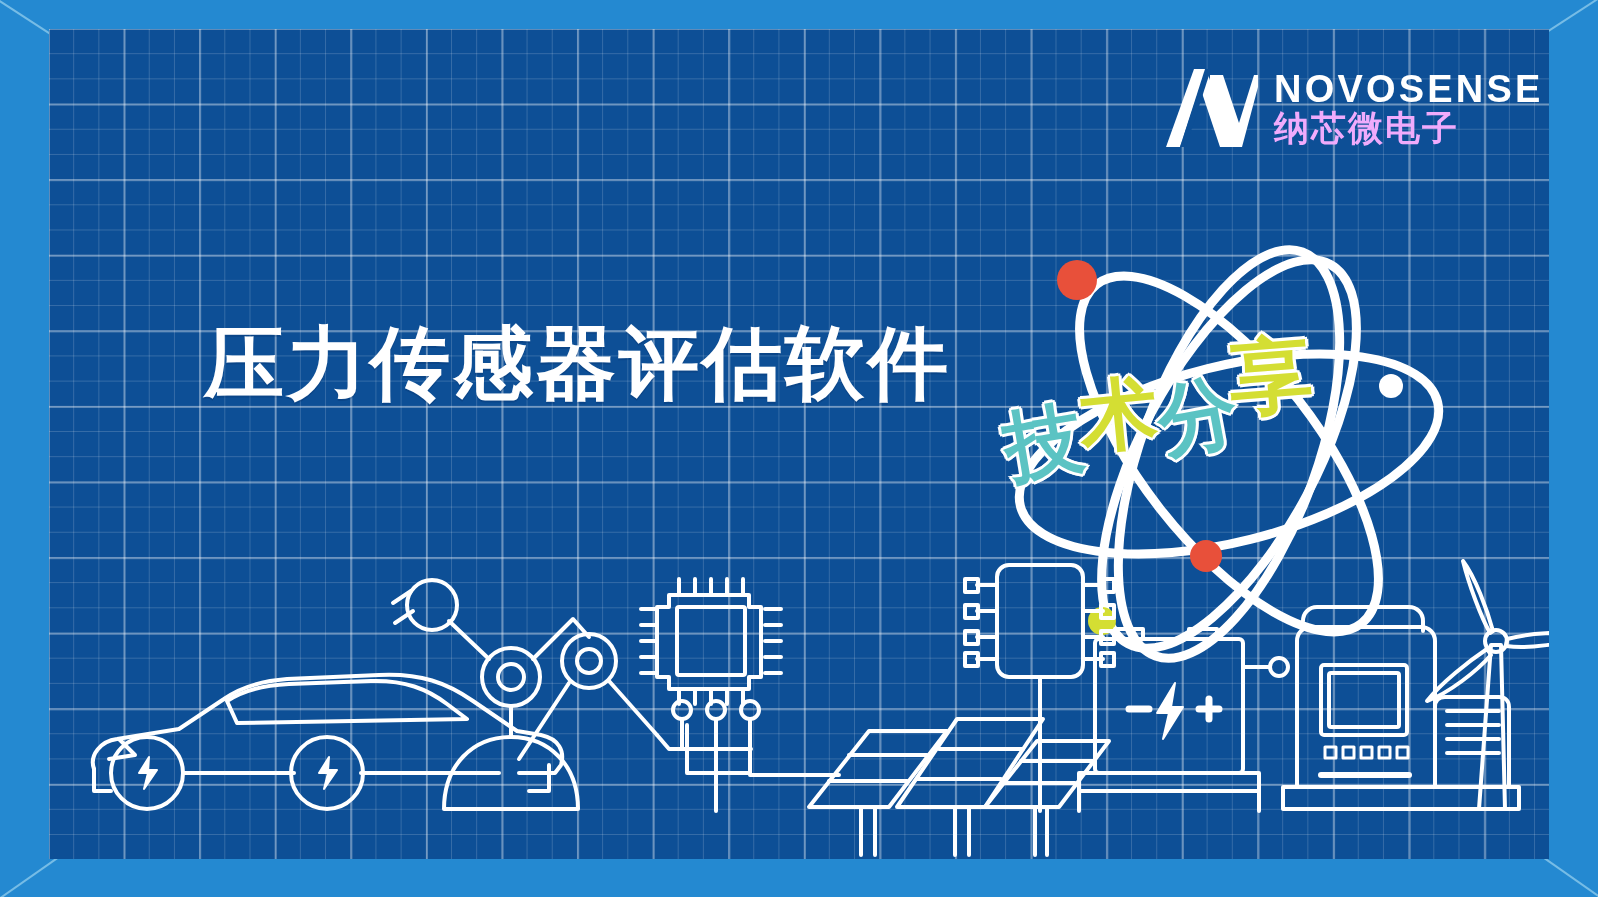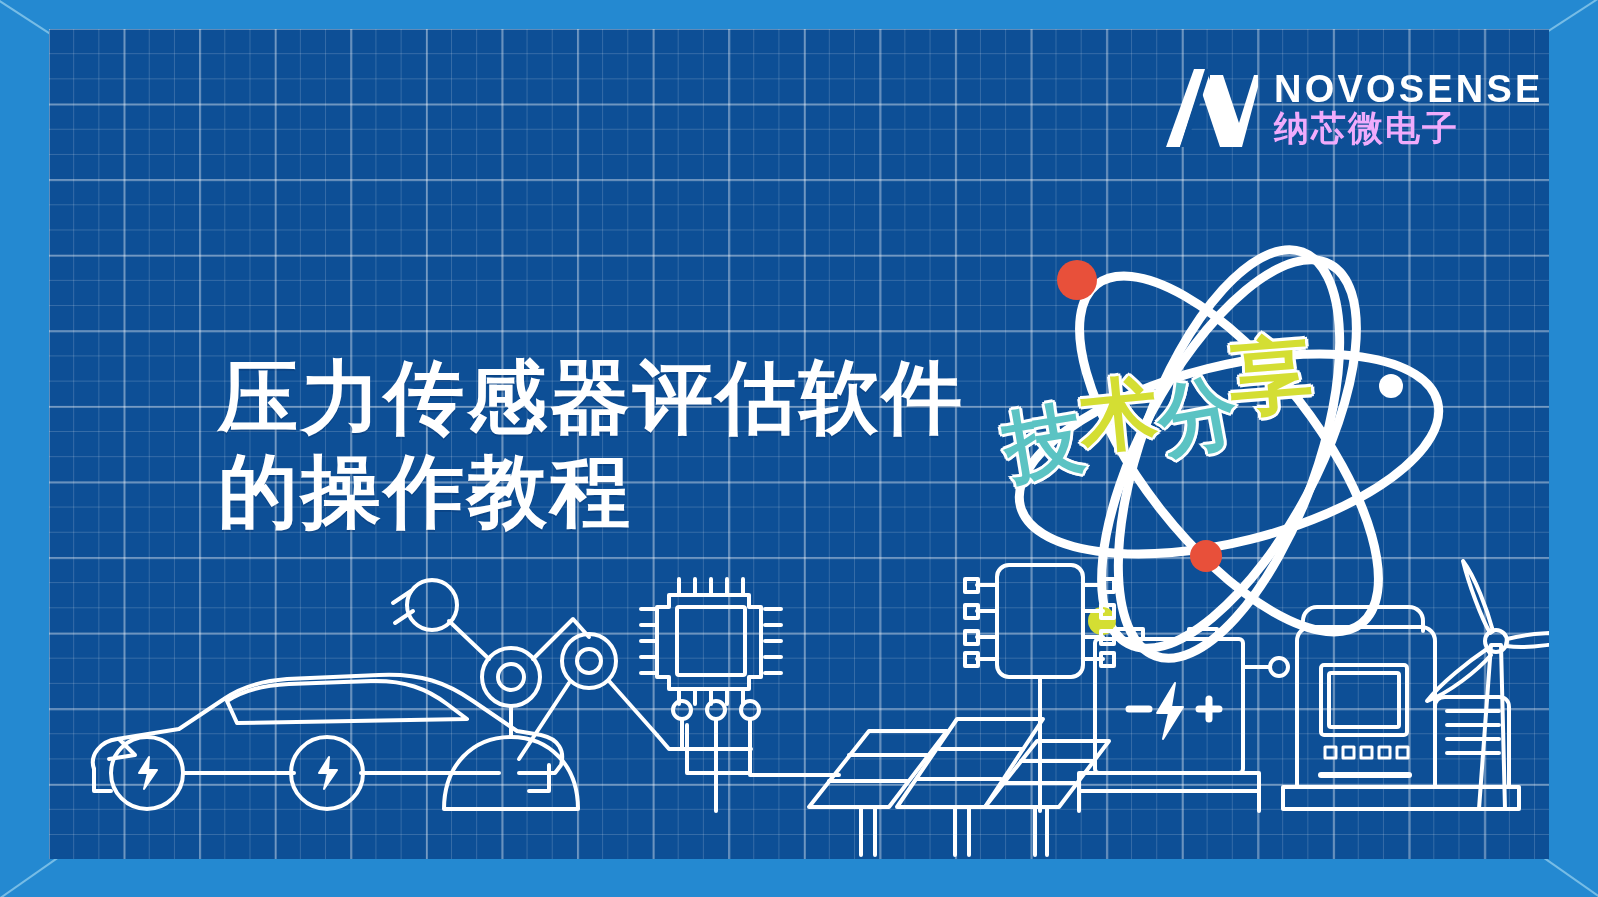--- a/index.html
+++ b/index.html
@@ -47,21 +47,21 @@
   #logo-en{
     color:#ffffff;font-size:38px;font-weight:700;letter-spacing:3.2px;
     line-height:1;white-space:nowrap;
   }
   #logo-cn{
     color:#f0abfc;font-size:35px;font-weight:700;letter-spacing:2px;
     line-height:1.05;white-space:nowrap;
   }
   
   #title-block{
-    position:absolute;left:169px;top:288px;margin-top:34px;
+    position:absolute;left:155px;top:288px;
   }
   .title-line{
     color:#ffffff;
     font-size:80px;
     font-weight:700;
     letter-spacing:3px;
     line-height:1.18;
     white-space:nowrap;
     text-shadow:0 2px 0 rgba(0,30,70,.18);
   }
@@ -112,21 +112,20 @@
         <path fill="#0d4f96" d="M41 2 L47 2 L22 80 L16 80 Z"></path>
       </svg>
       <div id="logo-words">
         <div id="logo-en">NOVOSENSE</div>
         <div id="logo-cn">纳芯微电子</div>
       </div>
     </div>
 
     <div id="title-block">
       <div class="title-line">压力传感器评估软件</div>
-      <div class="title-line">的操作教程</div>
     </div>
 
     <div id="atom">
       <svg id="atom-svg" viewBox="0 0 500 470">
         <g fill="none" stroke="#ffffff" stroke-width="9" stroke-linecap="round">
 
           <ellipse cx="250" cy="240" rx="215" ry="88" transform="rotate(-14 250 240)"></ellipse>
           <ellipse cx="250" cy="240" rx="215" ry="88" transform="rotate(52 250 240)"></ellipse>
           <ellipse cx="250" cy="240" rx="215" ry="88" transform="rotate(118 250 240)"></ellipse>
           <ellipse cx="250" cy="240" rx="215" ry="88" transform="rotate(-70 250 240)"></ellipse>

